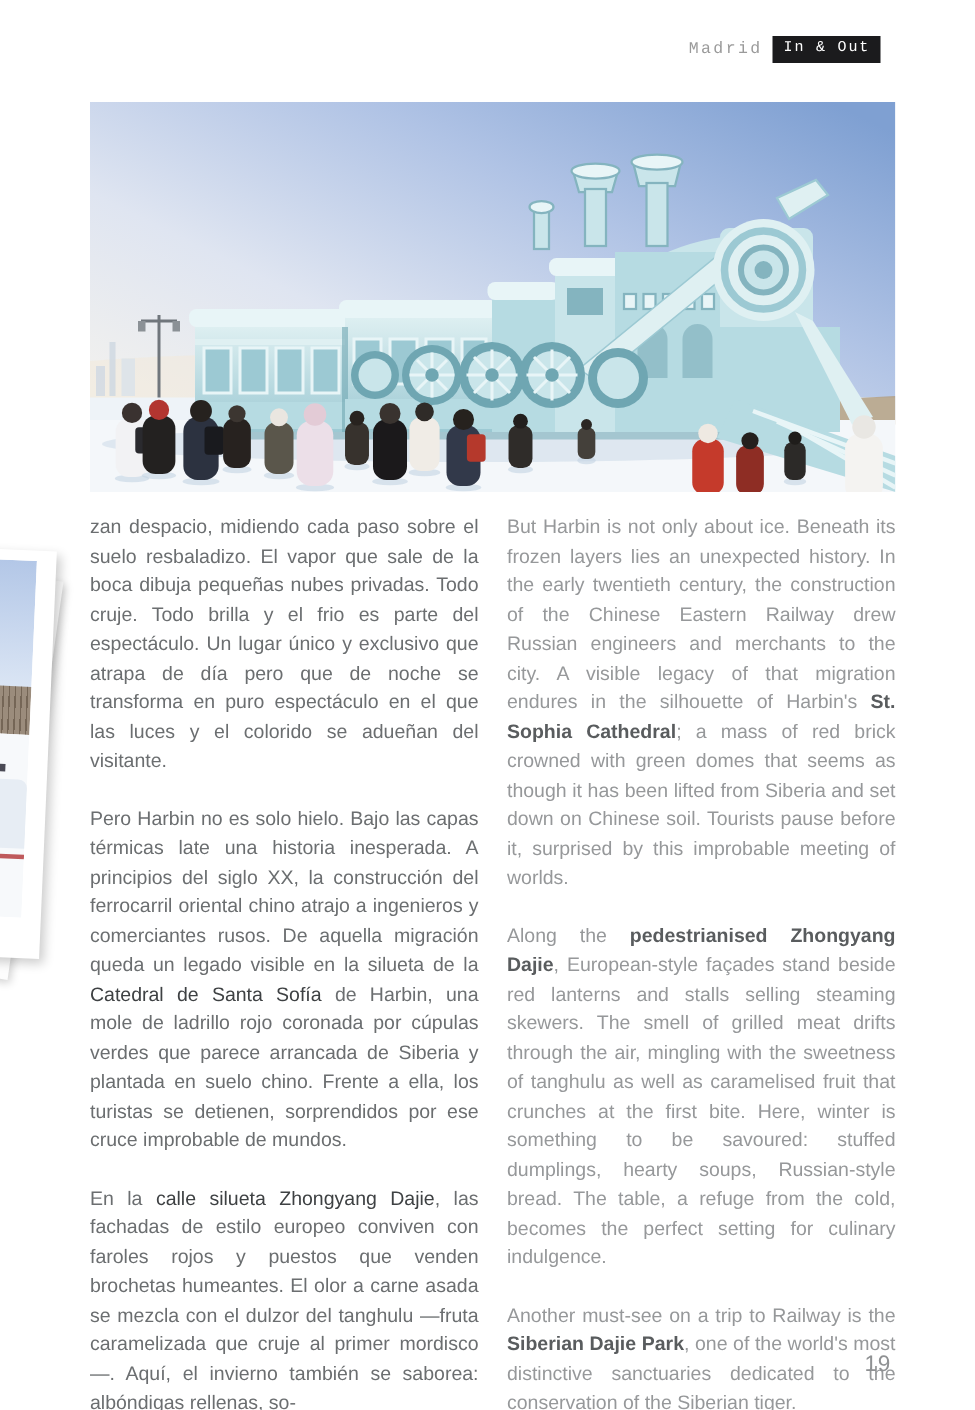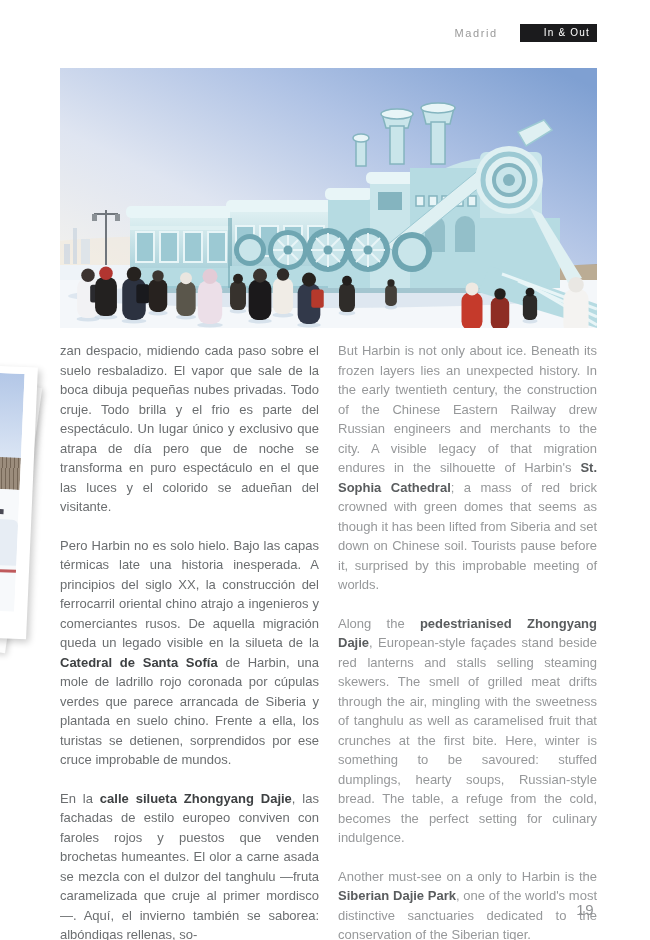--- a/index.html
+++ b/index.html
@@ -3,29 +3,29 @@
 <meta charset="utf-8">
 <style>
   * { margin:0; padding:0; box-sizing:border-box; }
   html,body { background:#ffffff; }
   body {
     width:650px; height:940px; position:relative; overflow:hidden;
     font-family:"Liberation Sans","DejaVu Sans",sans-serif;
   }
   
   .hdr {
-    position:absolute; top:24px; right:53px;
-    display:flex; align-items:center; gap:22px;
+    position:absolute; top:24px; right:63px;
+    display:flex; align-items:center; gap:7px;font-family:Liberation Mono, monospace;
   }
   .hdr-loc {
     color:var(--header-text); font-size:11px; letter-spacing:1.6px; font-weight:400;
   }
   .hdr-badge {
     background:var(--badge-bg); color:var(--badge-text);
-    font-size:10px; letter-spacing:1.2px; padding:3px 7px 4px 24px; font-weight:400;
+    font-size:10px; letter-spacing:1.2px; padding:3px 7px 4px 7px; font-weight:400;
   }
   
   .hero {
     position:absolute; left:60px; top:68px; width:537px; height:260px;
     overflow:hidden;
   }
   .hero svg { display:block; width:537px; height:260px; }
   
   .polaroid-back {
     position:absolute; left:-42px; top:382px; width:66px; height:268px;
@@ -52,21 +52,21 @@
   .mini-redline { position:absolute; left:0; top:196px; width:100%; height:3px; background:var(--m-redline); }
   
   .columns {
     position:absolute; left:60px; top:341px; width:537px;
     display:flex; gap:19px;
   }
   .col { width:259px; font-size:13px; line-height:19.5px; }
   .col p { text-align:justify; margin:0 0 19px 0; }
   .col p:last-child { margin-bottom:0; }
   .col-left  { color:var(--left-text); }
-  .col-left  .b { font-weight:bold; color:var(--left-bold); }
+  .col-left  .b { font-weight:normal; color:var(--left-bold); }
   .col-right { color:var(--right-text); }
   .col-right .b { font-weight:bold; color:var(--right-bold); }
   
   .pageno {
     position:absolute; top:901px; right:56px;
     font-size:15px; color:var(--page-number); letter-spacing:0.5px;
   }
 </style>
 </head>
 <body>
@@ -340,21 +340,21 @@
 
   <main class="columns">
     <section class="col col-left" id="col-left">
         <p><span>zan despacio, midiendo cada paso sobre el suelo resbaladizo. El vapor que sale de la boca dibuja pequeñas nubes privadas. Todo cruje. Todo brilla y el frio es parte del espectáculo. Un lugar único y exclusivo que atrapa de día pero que de noche se transforma en puro espectáculo en el que las luces y el colorido se adueñan del visitante.</span></p>
         <p><span>Pero Harbin no es solo hielo. Bajo las capas térmicas late una historia inesperada. A principios del siglo XX, la construcción del ferrocarril oriental chino atrajo a ingenieros y comerciantes rusos. De aquella migración queda un legado visible en la silueta de la </span><span class="b">Catedral de Santa Sofía</span><span> de Harbin, una mole de ladrillo rojo coronada por cúpulas verdes que parece arrancada de Siberia y plantada en suelo chino. Frente a ella, los turistas se detienen, sorprendidos por ese cruce improbable de mundos.</span></p>
         <p><span>En la </span><span class="b">calle silueta Zhongyang Dajie</span><span>, las fachadas de estilo europeo conviven con faroles rojos y puestos que venden brochetas humeantes. El olor a carne asada se mezcla con el dulzor del tanghulu —fruta caramelizada que cruje al primer mordisco—. Aquí, el invierno también se saborea: albóndigas rellenas, so-</span></p>
       </section>
     <section class="col col-right" id="col-right">
         <p><span>But Harbin is not only about ice. Beneath its frozen layers lies an unexpected history. In the early twentieth century, the construction of the Chinese Eastern Railway drew Russian engineers and merchants to the city. A visible legacy of that migration endures in the silhouette of Harbin's </span><span class="b">St. Sophia Cathedral</span><span>; a mass of red brick crowned with green domes that seems as though it has been lifted from Siberia and set down on Chinese soil. Tourists pause before it, surprised by this improbable meeting of worlds.</span></p>
         <p><span>Along the </span><span class="b">pedestrianised Zhongyang Dajie</span><span>, European-style façades stand beside red lanterns and stalls selling steaming skewers. The smell of grilled meat drifts through the air, mingling with the sweetness of tanghulu as well as caramelised fruit that crunches at the first bite. Here, winter is something to be savoured: stuffed dumplings, hearty soups, Russian-style bread. The table, a refuge from the cold, becomes the perfect setting for culinary indulgence.</span></p>
-        <p><span>Another must-see on a only to Harbin is the </span><span class="b">Siberian Dajie Park</span><span>, one of the world's most distinctive sanctuaries dedicated to the conservation of the Siberian tiger.</span></p>
+        <p><span>Another must-see on a trip to Railway is the </span><span class="b">Siberian Dajie Park</span><span>, one of the world's most distinctive sanctuaries dedicated to the conservation of the Siberian tiger.</span></p>
       </section>
   </main>
 
   <footer>
     <span class="pageno">19</span>
   </footer>
 
 </div>
 
 </body></html>

